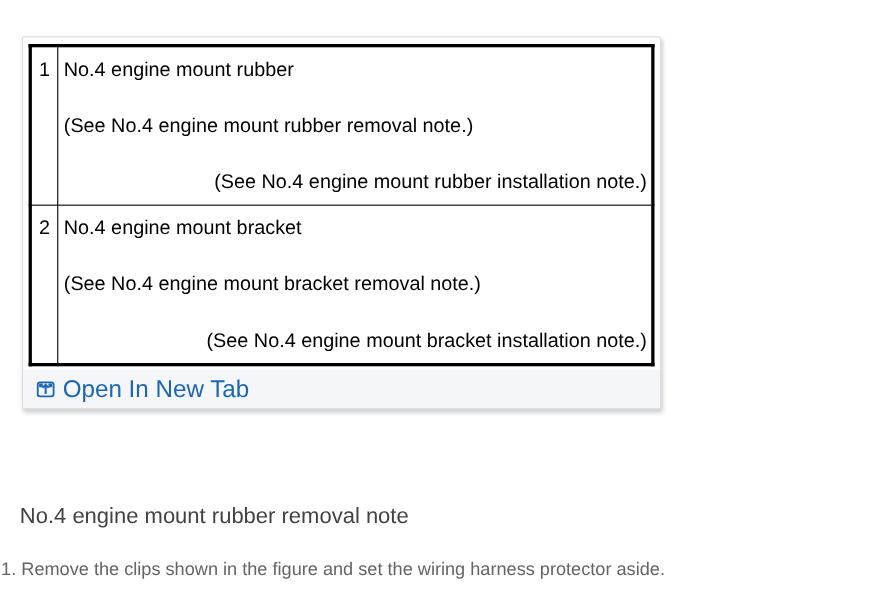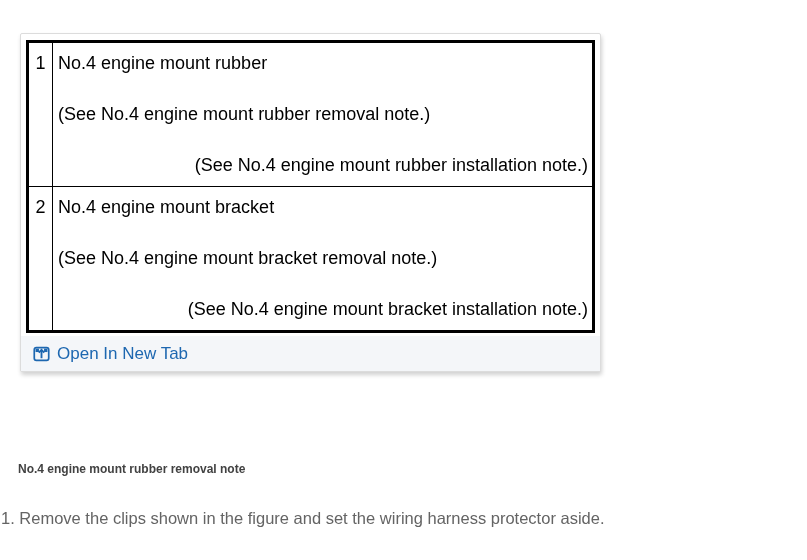--- a/index.html
+++ b/index.html
@@ -55,31 +55,31 @@
     display: flex;
     justify-content: space-between;
     align-items: center;
     padding: 0 10px 0 12px;
   }
   .footer-link {
     display: inline-flex;
     align-items: center;
     gap: 7px;
     color: #1d67b0;
-    font-size: 17px;
+    font-size: 22px;
     text-decoration: none;
     cursor: pointer;
   }
   .footer-link svg { display: block; }
 
   
   .note-heading {
     margin: 88px 0 0 18px;
-    font-size: 12px;
-    font-weight: bold;
+    font-size: 20px;
+    font-weight: normal;
     color: #424242;
     line-height: 19px;
   }
   .note-step {
     margin: 29px 0 0 1px;
     font-size: 16.5px;
     color: #646464;
     line-height: 21px;
   }
 </style>

